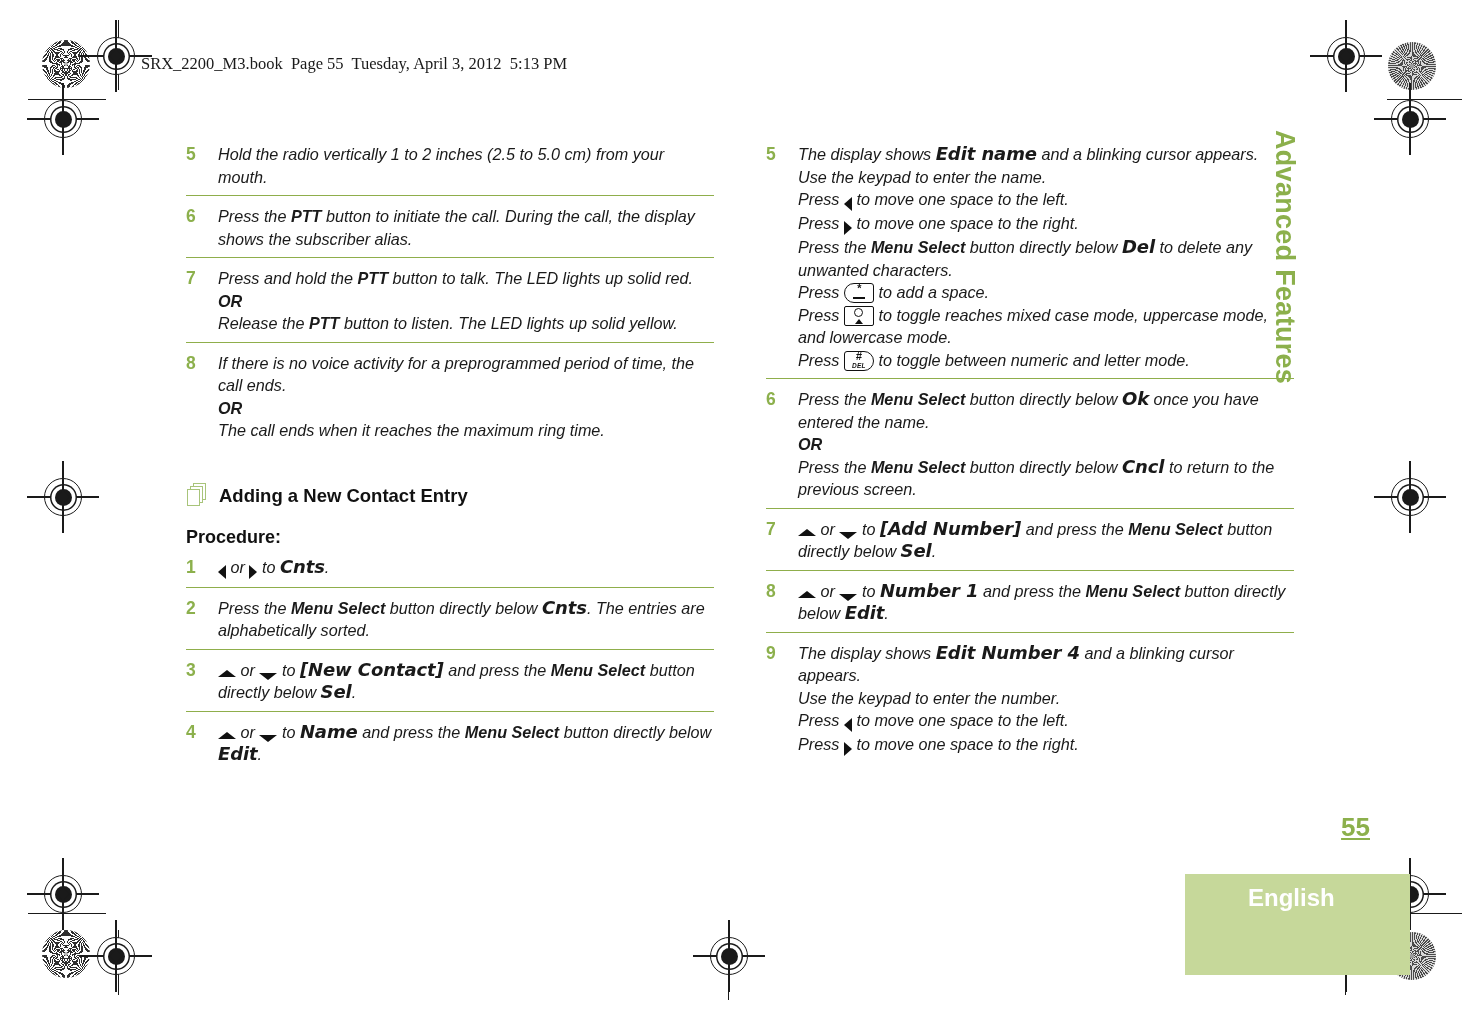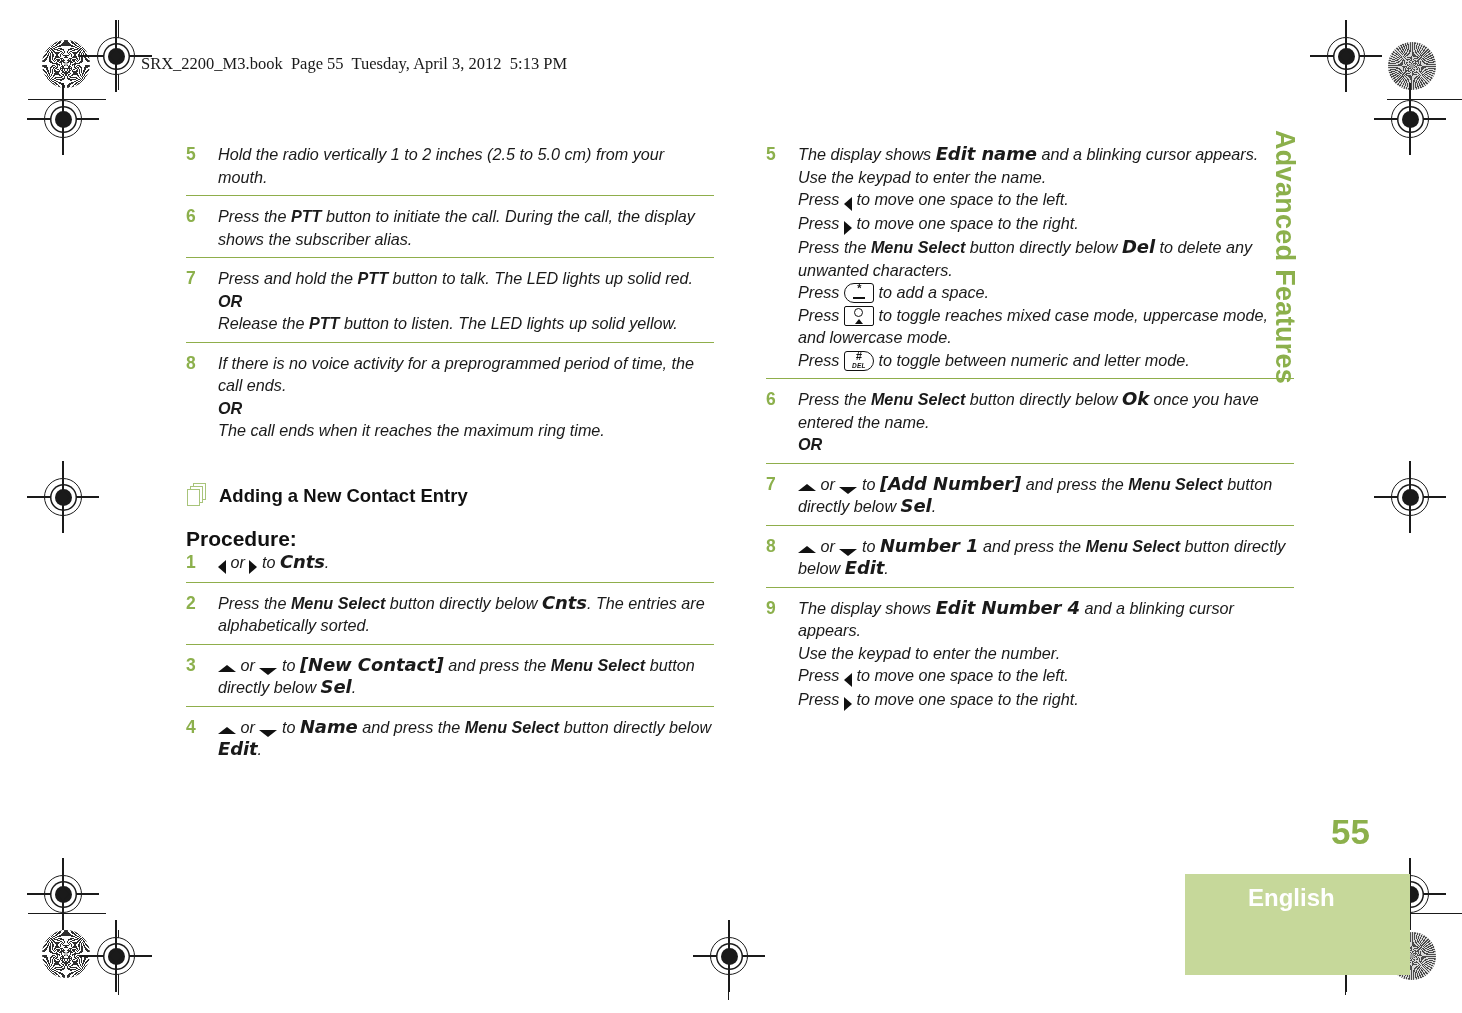--- a/index.html
+++ b/index.html
@@ -149,35 +149,35 @@
   .pages-icon span {
     position:absolute; width:13px; height:17px;
     border:1.6px solid #a8c47a; background:#fff;
   }
   .pages-icon span:nth-child(1) { left:7px; top:0px; }
   .pages-icon span:nth-child(2) { left:4px; top:3px; }
   .pages-icon span:nth-child(3) { left:1px; top:6px; }
   .section-title { font-size:18.5px; font-weight:bold; color:#111; }
 
   .procedure-label {
-    font-size:21px; font-weight:bold; color:#111; margin:0 0 0 0;
+    font-size:18px; font-weight:bold; color:#111; margin:0 0 8px 0;
   }
 
   
   .side-title {
     position:absolute; left:1300px; top:130px;
     width:380px; height:40px;
     transform:rotate(90deg); transform-origin:0 0;
     color:#8cb04c; font-size:27px; font-weight:bold;
     letter-spacing:0.3px; white-space:nowrap;
   }
 
   .page-num {
     position:absolute; right:92px; top:812px;
-    color:#8cb04c; font-size:35px; font-weight:bold;
+    color:#8cb04c; font-size:26px; font-weight:bold;text-decoration:underline;
   }
   .lang-band {
     position:absolute; left:1185px; top:874px; width:225px; height:101px;
     background:#c6d89a;
   }
   .lang-label {
     position:absolute; left:1248px; top:884px;
     color:#ffffff; font-size:24px; font-weight:bold;
   }
 </style>
@@ -327,20 +327,21 @@
             <p><span>Press </span><span class="key r-left"><span class="kt">*</span><span class="kdash"></span></span><span> to add a space.</span></p>
             <p><span>Press </span><span class="key r-none"><span class="kq"></span><span class="kshift"></span></span><span> to toggle reaches mixed case mode, uppercase mode, and lowercase mode.</span></p>
             <p><span>Press </span><span class="key r-right"><span class="kt">#</span><span class="kb">DEL</span></span><span> to toggle between numeric and letter mode.</span></p>
           </div>
         </div>
         <div class="step">
           <div class="step-num">6</div>
           <div class="step-body">
             <p><span>Press the </span><b>Menu Select</b><span> button directly below </span><span class="mono-ui">Ok</span><span> once you have entered the name.</span></p>
             <p><b>OR</b></p>
+            <p><span>Press the </span><b>Menu Select</b><span> button directly below </span><span class="mono-ui">Cncl</span><span> to return to the previous screen.</span></p>
           </div>
         </div>
         <div class="step">
           <div class="step-num">7</div>
           <div class="step-body">
             <p><span class="nav nav-up"><i></i></span><span> or </span><span class="nav nav-down"><i></i></span><span> to </span><span class="mono-ui">[Add Number]</span><span> and press the </span><b>Menu Select</b><span> button directly below </span><span class="mono-ui">Sel</span><span>.</span></p>
           </div>
         </div>
         <div class="step">
           <div class="step-num">8</div>

